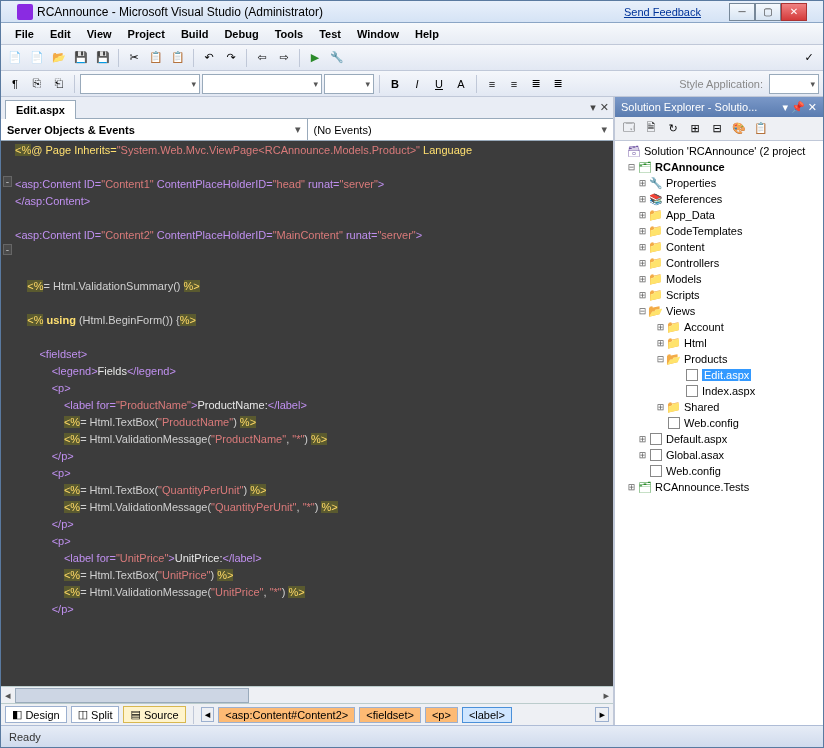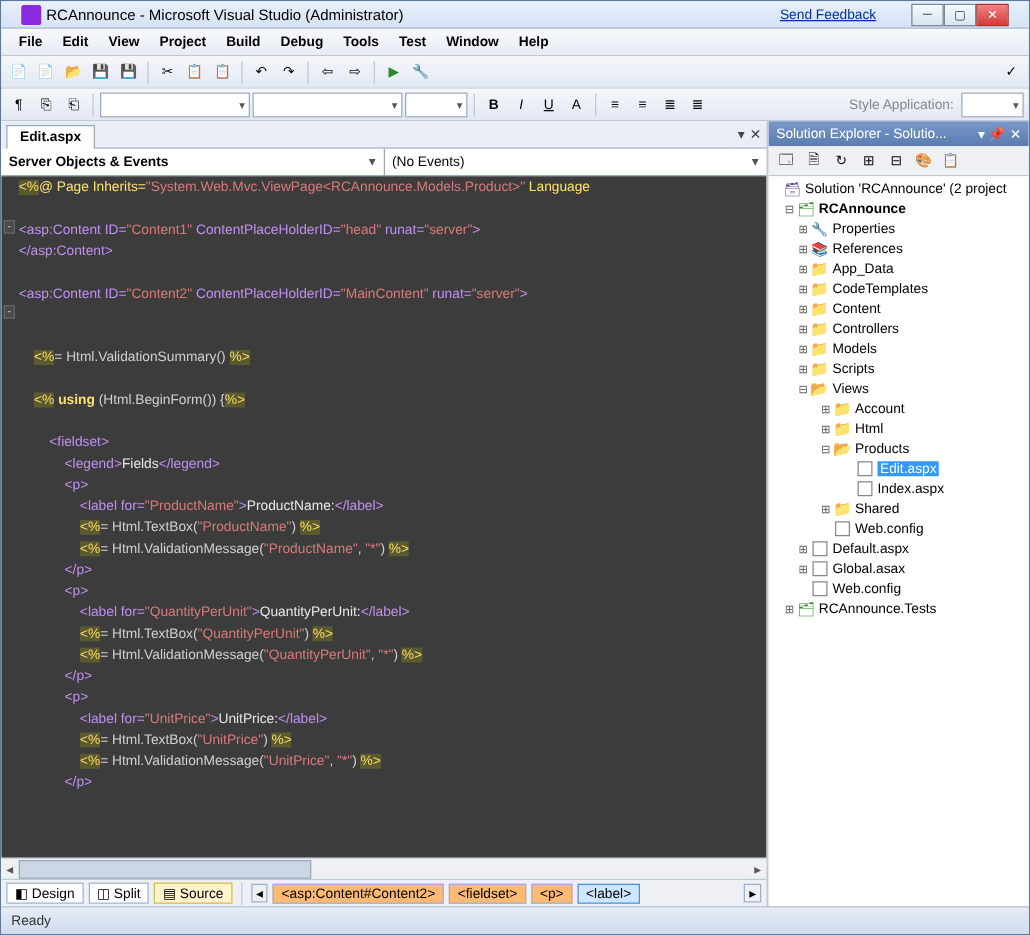--- a/index.html
+++ b/index.html
@@ -179,21 +179,20 @@
 <div class="line"><span>    </span><span class="kw">&lt;%</span><span> </span><span class="asp" style="font-weight:bold">using</span><span class="dir"> (Html.BeginForm()) {</span><span class="kw">%&gt;</span></div>
 <div class="line"> </div>
 <div class="line"><span class="tag">        &lt;fieldset&gt;</span></div>
 <div class="line"><span class="tag">            &lt;legend&gt;</span><span class="txt">Fields</span><span class="tag">&lt;/legend&gt;</span></div>
 <div class="line"><span class="tag">            &lt;p&gt;</span></div>
 <div class="line"><span class="tag">                &lt;label for=</span><span class="str">"ProductName"</span><span class="tag">&gt;</span><span class="txt">ProductName:</span><span class="tag">&lt;/label&gt;</span></div>
 <div class="line"><span>                </span><span class="kw">&lt;%</span><span class="dir">= Html.TextBox(</span><span class="str">"ProductName"</span><span class="dir">) </span><span class="kw">%&gt;</span></div>
 <div class="line"><span>                </span><span class="kw">&lt;%</span><span class="dir">= Html.ValidationMessage(</span><span class="str">"ProductName"</span><span class="dir">, </span><span class="str">"*"</span><span class="dir">) </span><span class="kw">%&gt;</span></div>
 <div class="line"><span class="tag">            &lt;/p&gt;</span></div>
 <div class="line"><span class="tag">            &lt;p&gt;</span></div>
-<div class="line"><span class="tag">                &lt;label for=</span><span class="str">"QuantityPerUnit"</span><span class="tag">&gt;</span><span class="txt">QuantityPerUnit:</span><span class="tag">&lt;/label&gt;</span></div>
 <div class="line"><span>                </span><span class="kw">&lt;%</span><span class="dir">= Html.TextBox(</span><span class="str">"QuantityPerUnit"</span><span class="dir">) </span><span class="kw">%&gt;</span></div>
 <div class="line"><span>                </span><span class="kw">&lt;%</span><span class="dir">= Html.ValidationMessage(</span><span class="str">"QuantityPerUnit"</span><span class="dir">, </span><span class="str">"*"</span><span class="dir">) </span><span class="kw">%&gt;</span></div>
 <div class="line"><span class="tag">            &lt;/p&gt;</span></div>
 <div class="line"><span class="tag">            &lt;p&gt;</span></div>
 <div class="line"><span class="tag">                &lt;label for=</span><span class="str">"UnitPrice"</span><span class="tag">&gt;</span><span class="txt">UnitPrice:</span><span class="tag">&lt;/label&gt;</span></div>
 <div class="line"><span>                </span><span class="kw">&lt;%</span><span class="dir">= Html.TextBox(</span><span class="str">"UnitPrice"</span><span class="dir">) </span><span class="kw">%&gt;</span></div>
 <div class="line"><span>                </span><span class="kw">&lt;%</span><span class="dir">= Html.ValidationMessage(</span><span class="str">"UnitPrice"</span><span class="dir">, </span><span class="str">"*"</span><span class="dir">) </span><span class="kw">%&gt;</span></div>
 <div class="line"><span class="tag">            &lt;/p&gt;</span></div>
     </div>
     <div class="hscroll">

